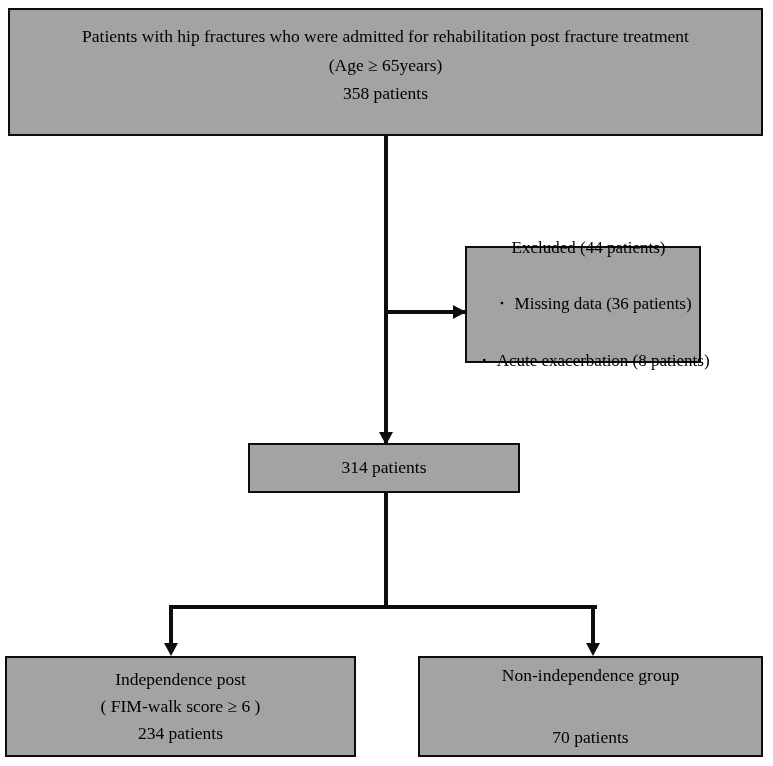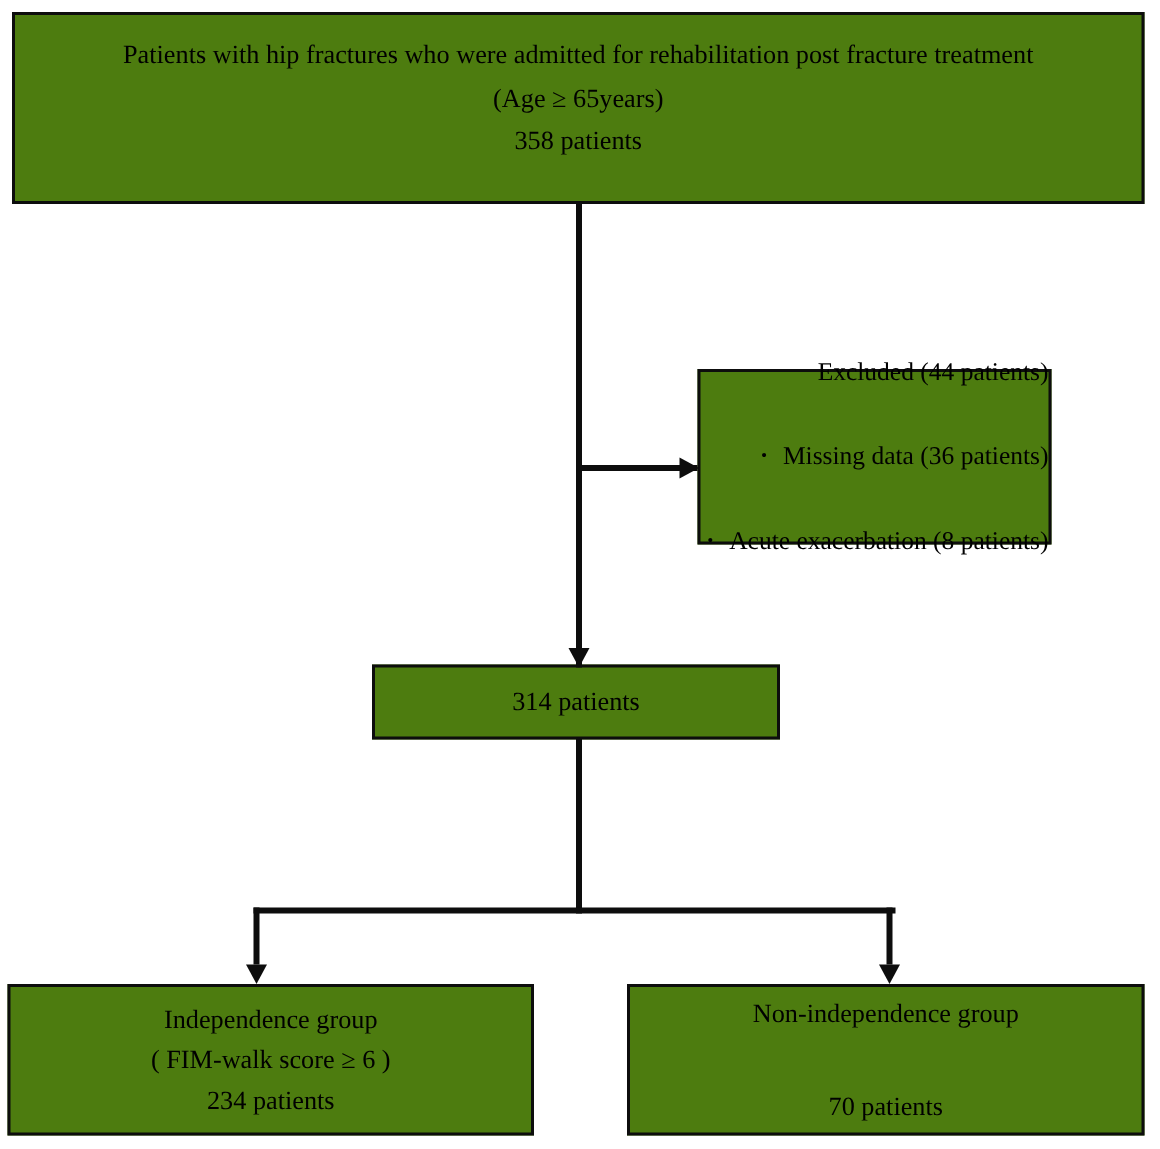--- a/index.html
+++ b/index.html
@@ -13,21 +13,21 @@
     height: 766px;
     background: #ffffff;
     font-family: "Liberation Serif", "DejaVu Serif", serif;
     color: #000000;
     overflow: hidden;
   }
   .box {
     position: absolute;
     box-sizing: border-box;
     border: 2px solid #0d0d0d;
-    background: #4d7c0f;
+    background: #a3a3a3;
     display: flex;
     flex-direction: column;
     align-items: center;
     justify-content: center;
     text-align: center;
   }
   .box .line {
     display: block;
     white-space: nowrap;
     line-height: 1.55;
@@ -37,21 +37,21 @@
   #box-enrolled {
     left: 8px;  top: 8px;  width: 755px; height: 128px;
     font-size: 17.5px;
     padding-bottom: 14px;
   }
   #box-enrolled .line:first-child { margin-bottom: 2px; }
 
   #box-excluded {
     left: 465px; top: 246px; width: 236px; height: 117px;
     font-size: 17px;
-    align-items: flex-end;
+    align-items: center;
     justify-content: center;
     text-align: left;
     padding-left: 11px;
   }
   #box-excluded .line { line-height: 1.42; }
   #box-excluded .bullet-line { padding-left: 8px; margin-top: 32px; }
 
   #box-included {
     left: 248px; top: 443px; width: 272px; height: 50px;
     font-size: 17.5px;
@@ -125,21 +125,21 @@
     <span class="line">Excluded (44 patients)</span>
     <span class="line bullet-line">・ Missing data (36 patients)</span>
     <span class="line bullet-line">・ Acute exacerbation (8 patients)</span>
   </div>
 
   <div class="box" id="box-included">
     <span class="line">314 patients</span>
   </div>
 
   <div class="box" id="box-independent">
-    <span class="line">Independence group</span>
+    <span class="line">Independence post</span>
     <span class="line">( FIM-walk score ≥ 6 )</span>
     <span class="line">234 patients</span>
   </div>
 
   <div class="box" id="box-nonindependent">
     <span class="line">Non-independence group</span>
     <span class="line">70 patients</span>
   </div>
 
   <div class="vline" id="trunk-main"></div>

